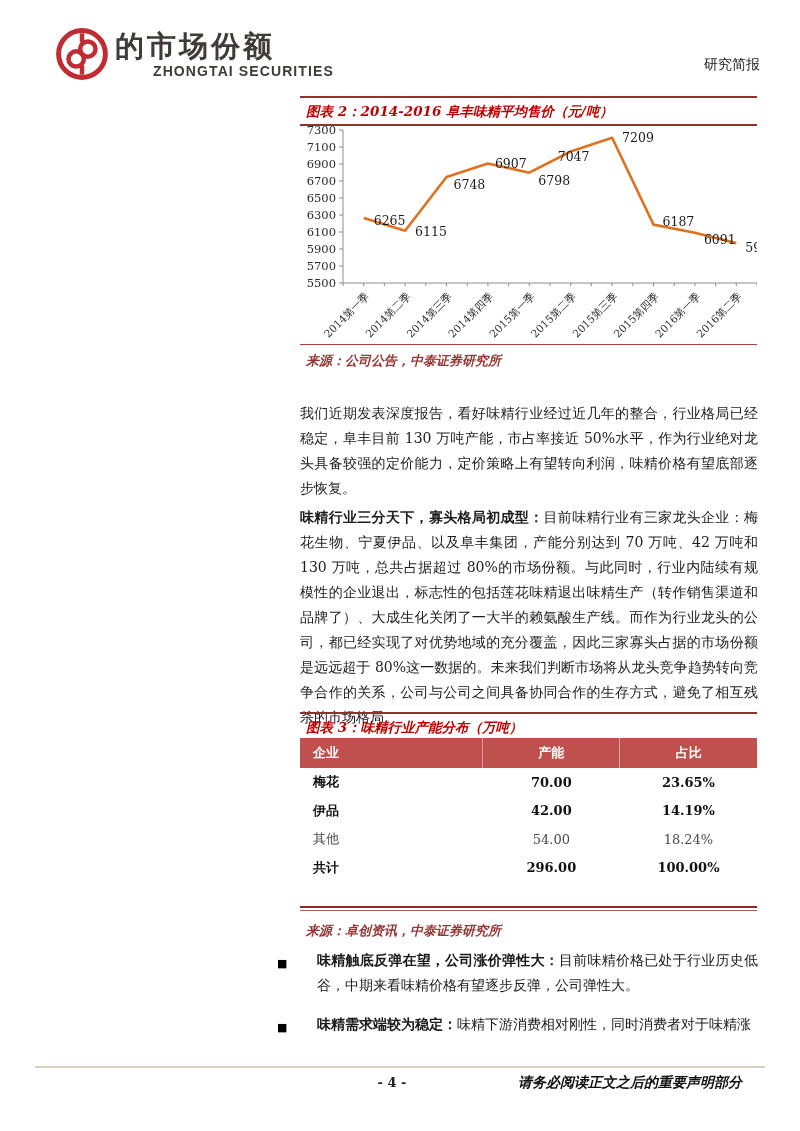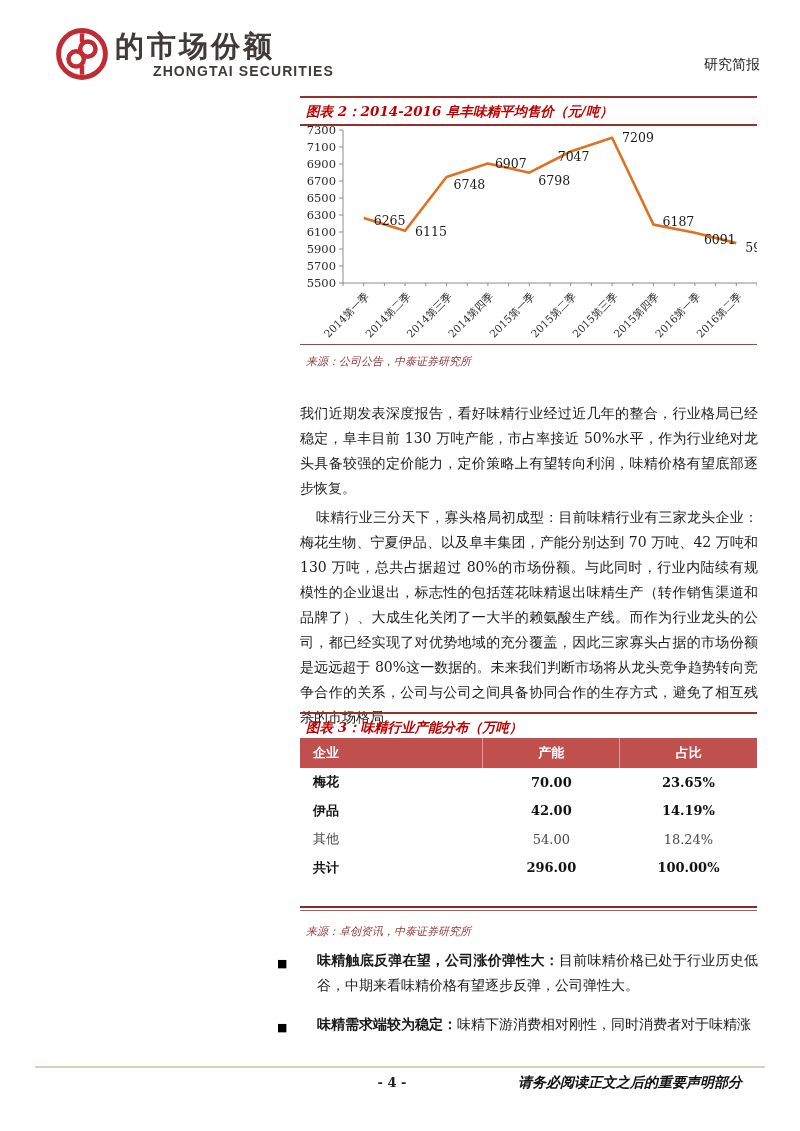--- a/index.html
+++ b/index.html
@@ -22,25 +22,25 @@
   .fig-title { position:absolute; left:300px; width:457px;
              border-top:2px solid #94312c; border-bottom:2px solid #94312c;
              padding:3px 0 3px 6px; }
   .fig-title span { color:#c00000; font-weight:bold; font-style:italic; font-size:13.5px; }
   
   .chart-box { position:absolute; left:300px; top:122px; width:457px; height:228px; }
   svg text { font-family:"DejaVu Serif","Liberation Serif",serif; }
   
   .source-row { position:absolute; left:300px; width:457px; border-top:1.5px solid #a8423d;
              padding:5px 0 0 6px; }
-  .source-row span { color:#963735; font-size:11px; font-style:italic; font-weight:normal; }
+  .source-row span { color:#963735; font-size:13px; font-style:italic; font-weight:bold; }
   
   .para { position:absolute; left:300px; width:458px; font-size:14px; line-height:25px;
              text-align:justify; color:#1c1c1c; }
-  .para b { font-weight:normal;margin-left:16px; }
+  .para b { font-weight:bold; }
   
   .cap-table { position:absolute; left:300px; top:738px; width:457px; border-collapse:collapse; }
   .cap-table th { background:#c0504d; color:#ffffff; font-size:13px; font-weight:bold;
              height:30px; vertical-align:middle; }
   .cap-table th.col-name { text-align:left; padding-left:13px; width:40%; }
   .cap-table th.col-mid  { text-align:center; width:30%; border-left:1px solid rgba(255,255,255,.45); }
   .cap-table td { height:28.5px; font-size:13px; vertical-align:middle; }
   .cap-table td.c-name { text-align:left; padding-left:13px; }
   .cap-table td.c-mid  { text-align:center; }
   .cap-table tr.r-bold td { font-weight:bold; color:#111; }

